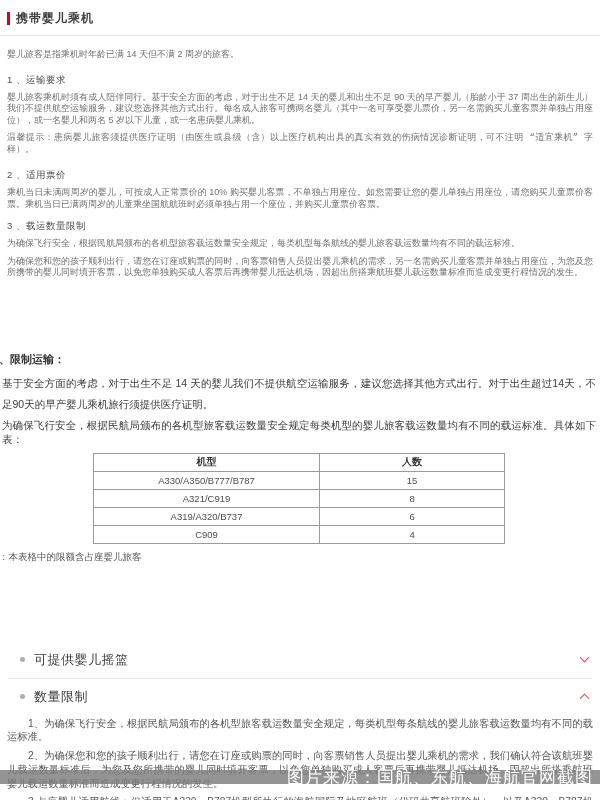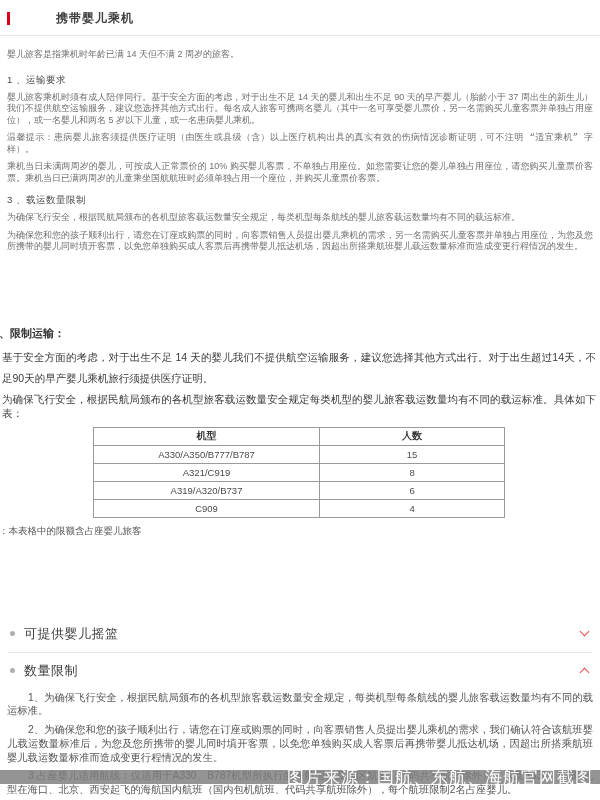--- a/index.html
+++ b/index.html
@@ -4,21 +4,21 @@
 <style>
   * { box-sizing: border-box; margin: 0; padding: 0; }
   html, body { width: 600px; }
   body {
     width: 600px; height: 800px; position: relative; overflow: hidden;
     background: #ffffff;
     font-family: "Liberation Sans", "DejaVu Sans", sans-serif;
   }
   
   .top { padding: 10px 7px 0 7px; }
-  .title-row { display: flex; align-items: center; gap: 40px; }
+  .title-row { display: flex; align-items: center; }
   .title-bar { width: 3px; height: 13px; background: #d9001b; margin-right: 6px; }
   .page-title { font-size: 12px; font-weight: bold; color: #3f3f3f; letter-spacing: 1px; }
   .divider-top { height: 1px; background: #e6e6e6; margin: 8px -7px 0 -7px; }
   .intro { margin-top: 13px; font-size: 9px; color: #6f6f6f; line-height: 11.5px; }
   .blk-h { margin-top: 13px; font-size: 9.5px; font-weight: normal; color: #4a4a4a; letter-spacing: 0.5px; }
   .blk-p { margin-top: 5px; font-size: 9px; color: #6f6f6f; line-height: 11.5px; text-align: justify; }
   .blk-p.tip { margin-top: 7px; font-family: Liberation Mono, monospace; }
   .blk-h.h3 { margin-top: 10px; }
   
   .restrict { margin-top: 72px; padding: 0 4px 0 2px; color: #383838; }
@@ -29,21 +29,21 @@
   .infant-table th, .infant-table td {
     border: 1px solid #9a9a9a; text-align: center; height: 18px;
     font-size: 9.5px; color: #4a4a4a; padding: 1px 4px;
   }
   .infant-table th { font-size: 10px; font-weight: bold; color: #333; }
   .table-note { margin-top: 7px; font-size: 9.5px; color: #555; margin-left: -3px; }
   
   .accordion { margin-top: 84px; }
   .acc-row {
     display: flex; align-items: center; height: 24px;
-    padding: 0 12px 0 10px; cursor: pointer;
+    padding: 0 12px 0 20px; cursor: pointer;
   }
   .acc-bullet { width: 5px; height: 5px; border-radius: 50%; background: #aeaeae; margin-right: 9px; flex: 0 0 auto; }
   .acc-label { font-size: 13px; color: #3c3c3c; letter-spacing: 0.5px; }
   .chev {
     display: inline-block; width: 7px; height: 7px; margin-left: auto;
     border-right: 1.8px solid #e34d4d; border-bottom: 1.8px solid #e34d4d;
   }
   .chev.down { transform: rotate(45deg); margin-top: -4px; }
   .chev.up { transform: rotate(-135deg); margin-top: 4px; }
   .acc-divider { height: 1px; background: #e8e8e8; margin: 6px 8px; }
@@ -74,20 +74,21 @@
 
   <p class="intro">婴儿旅客是指乘机时年龄已满 14 天但不满 2 周岁的旅客。</p>
 
   <div>
     <p class="blk-h">1 、运输要求</p>
     <p class="blk-p">婴儿旅客乘机时须有成人陪伴同行。基于安全方面的考虑，对于出生不足 14 天的婴儿和出生不足 90 天的早产婴儿（胎龄小于 37 周出生的新生儿）我们不提供航空运输服务，建议您选择其他方式出行。每名成人旅客可携两名婴儿（其中一名可享受婴儿票价，另一名需购买儿童客票并单独占用座位），或一名婴儿和两名 5 岁以下儿童，或一名患病婴儿乘机。</p>
     <p class="blk-p tip">温馨提示：患病婴儿旅客须提供医疗证明（由医生或县级（含）以上医疗机构出具的真实有效的伤病情况诊断证明，可不注明 “适宜乘机” 字样）。</p>
   </div>
 
   <div>
+    <p class="blk-h">2 、适用票价</p>
     <p class="blk-p">乘机当日未满两周岁的婴儿，可按成人正常票价的 10% 购买婴儿客票，不单独占用座位。如您需要让您的婴儿单独占用座位，请您购买儿童票价客票。乘机当日已满两周岁的儿童乘坐国航航班时必须单独占用一个座位，并购买儿童票价客票。</p>
   </div>
 
   <div>
     <p class="blk-h h3">3 、载运数量限制</p>
     <p class="blk-p">为确保飞行安全，根据民航局颁布的各机型旅客载运数量安全规定，每类机型每条航线的婴儿旅客载运数量均有不同的载运标准。</p>
     <p class="blk-p tip">为确保您和您的孩子顺利出行，请您在订座或购票的同时，向客票销售人员提出婴儿乘机的需求，另一名需购买儿童客票并单独占用座位，为您及您所携带的婴儿同时填开客票，以免您单独购买成人客票后再携带婴儿抵达机场，因超出所搭乘航班婴儿载运数量标准而造成变更行程情况的发生。</p>
   </div>
 </div>
 

